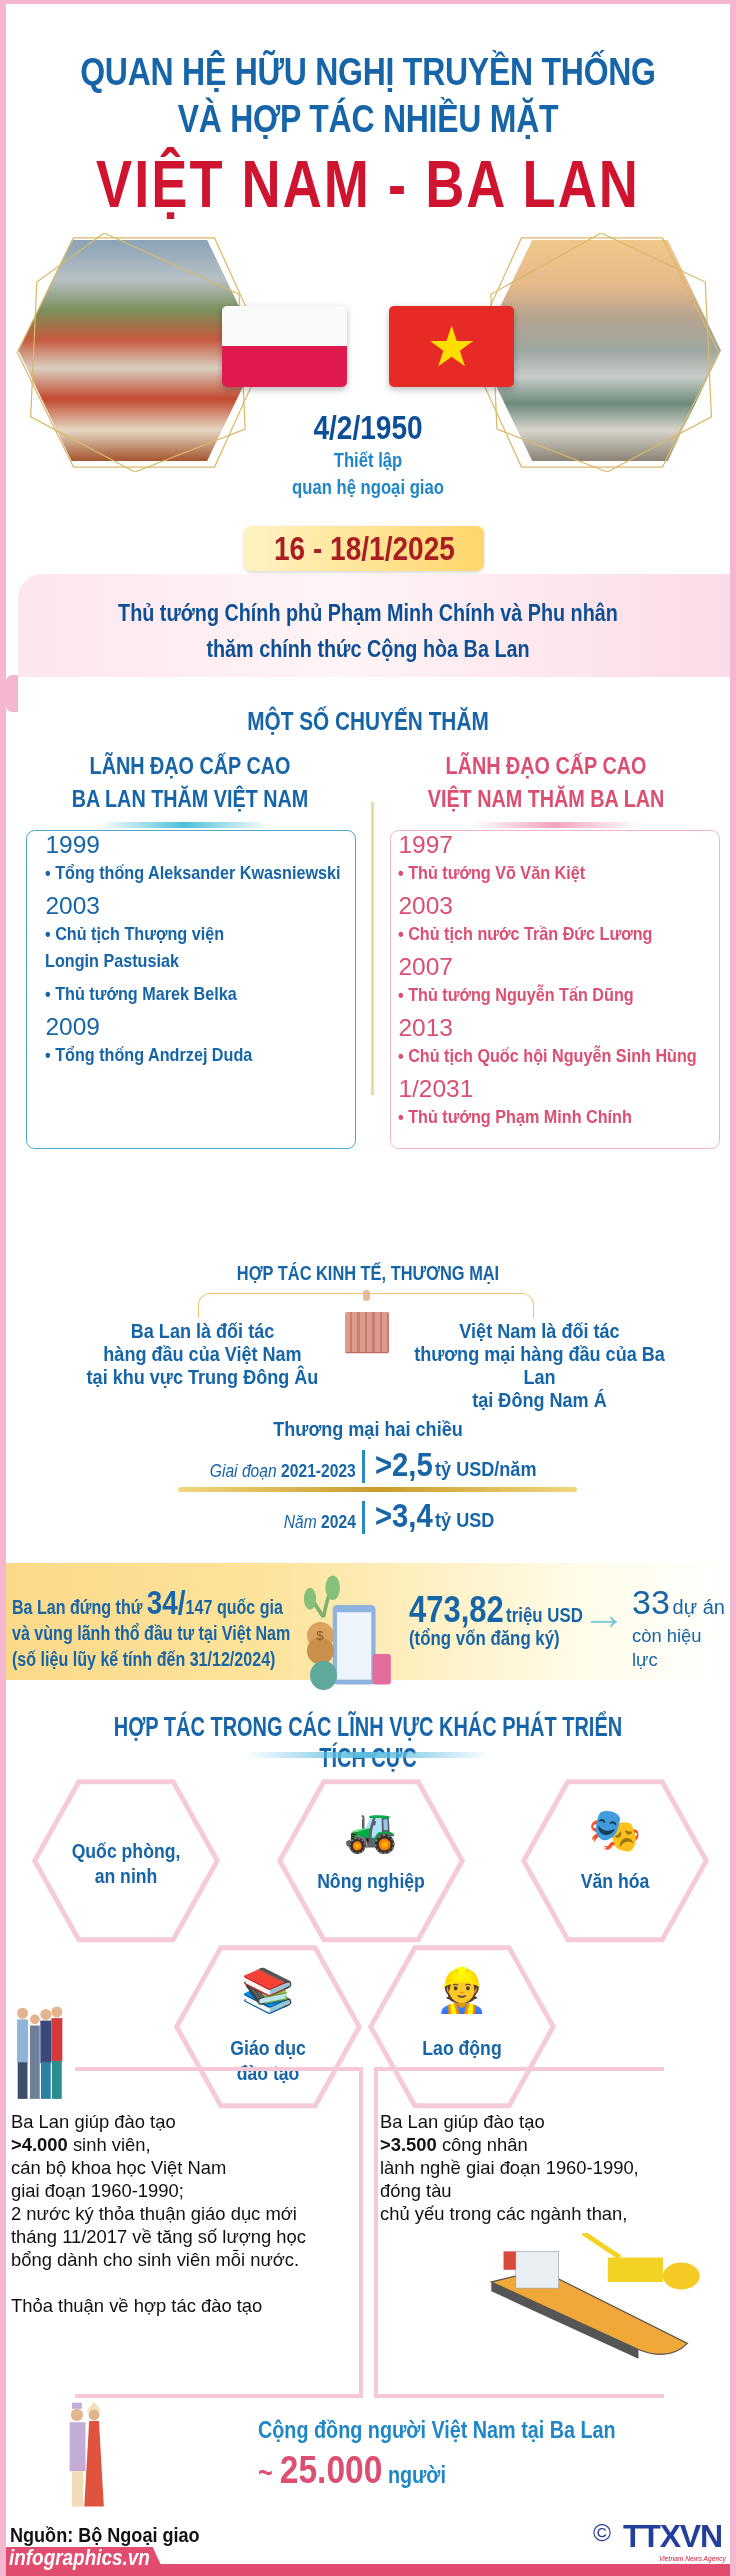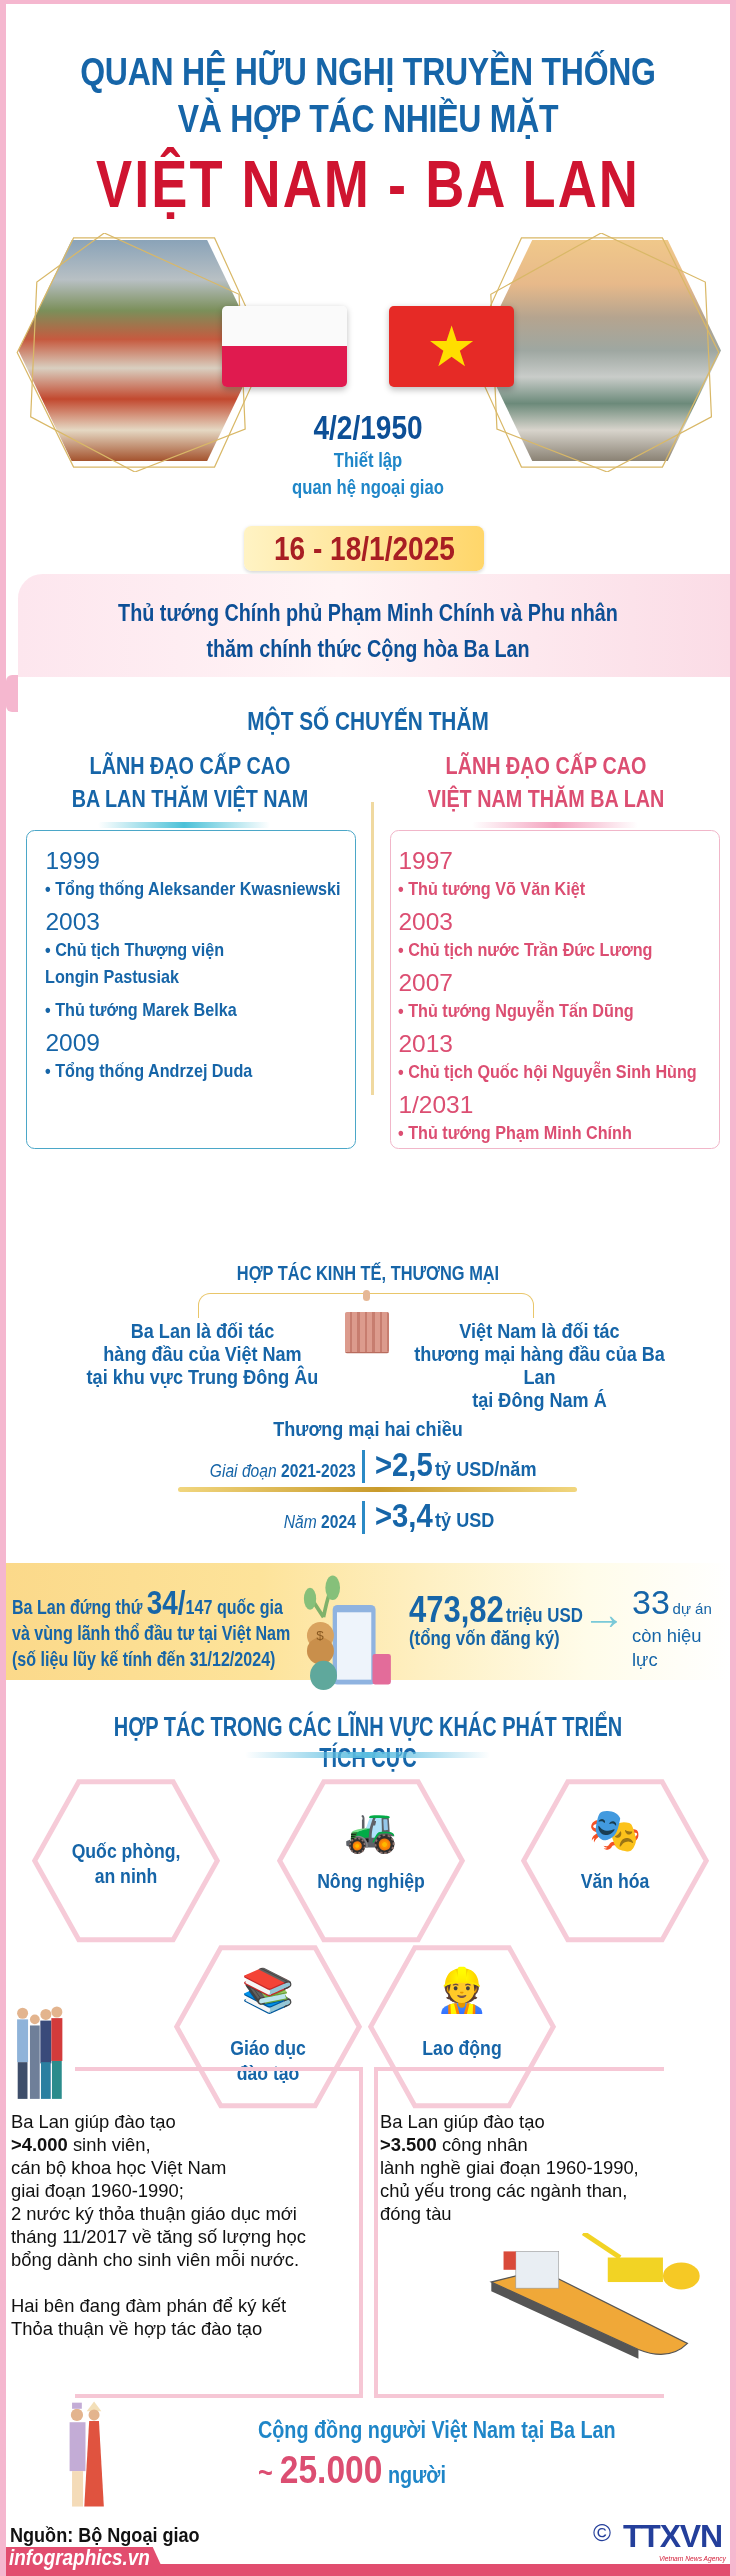--- a/index.html
+++ b/index.html
@@ -38,21 +38,21 @@
 
 
 #visits-title{top:706px;left:0;width:736px;font-size:26px;font-weight:700;transform:scaleX(0.8)}
 .col-head{position:absolute;top:750px;width:344px;font-size:23px;font-weight:700;line-height:33px;transform:scaleX(0.86)}
 #col-pl-head{left:18.4px}
 #col-vn-head{left:374px}
 .underline{position:absolute;top:822px;height:6.1px;border-radius:3.1px}
 #ul-pl{left:98px;width:172px;background:linear-gradient(90deg,transparent,#4cc1d8,transparent)}
 #ul-vn{left:472px;width:166px;background:linear-gradient(90deg,transparent,#f4a3bf,transparent)}
 #divider{top:802px;left:371px;width:2.5px;height:293px;background:#f0d9a0}
-.vbox{position:absolute;top:830px;width:330px;height:319px;border-radius:8.6px;border:1.2px solid;padding:16px 0 0 0}
+.vbox{position:absolute;top:830px;width:330px;height:319px;border-radius:8.6px;border:1.2px solid;padding:0 0 0 0}
 #box-pl{left:26px;border-color:#4ba7c8}
 #box-vn{left:390px;border-color:#f1b6c9}
 .item{margin-bottom:6.1px}
 .year{font-size:24.5px;line-height:28px}
 .who{font-size:18.4px;font-weight:700;line-height:27px;transform:scaleX(0.88);transform-origin:left;white-space:nowrap}
 #box-pl .item{padding-left:18.4px}
 #box-vn .item{padding-left:7.4px}
 
 
 #econ-title{top:1261px;left:0;width:736px;font-size:21px;font-weight:700;transform:scaleX(0.78)}
@@ -80,21 +80,21 @@
 #invest-text{top:1589px;left:12.3px;width:294px;font-size:19.6px;font-weight:700;line-height:26px;transform:scaleX(0.82);transform-origin:left;white-space:nowrap}
 #invest-text .rank{font-size:34px}
 #invest-icon{top:1574px;left:299px;width:98px;height:117px}
 #invest-amount{top:1589px;left:409px;width:184px;font-weight:700;transform:scaleX(0.86);transform-origin:left;white-space:nowrap}
 #invest-amount .big{font-size:36px}
 #invest-amount .unit{font-size:19.6px}
 #invest-amount .sub{font-size:19.6px;display:block;margin-top:-3.7px}
 #invest-arrow{top:1589px;left:582px;font-size:44px;color:#7ac9d8;font-weight:700}
 #invest-projects{top:1590px;left:632px;width:98px;color:#1665a8;line-height:24.5px}
 #invest-projects .big{font-size:34px}
-#invest-projects .unit{font-size:15px}
+#invest-projects .unit{font-size:20px}
 #invest-projects .sub{font-size:18.4px;display:block}
 
 
 #other-title{top:1712px;left:0;width:736px;font-size:27px;font-weight:700;transform:scaleX(0.74)}
 #other-ul{top:1752px;left:245px;width:245px;height:6.1px;border-radius:3.1px;background:linear-gradient(90deg,transparent,#5bbde0,transparent)}
 .hex{position:absolute;width:190px;height:166px}
 .hex svg{position:absolute;inset:0}
 .hex-label{position:absolute;left:0;width:100%;text-align:center;font-size:19.6px;font-weight:700;line-height:24.5px;color:#1665a8;transform:scaleX(0.9)}
 .hex-ico{position:absolute;left:50%;transform:translateX(-50%);font-size:43px;line-height:1}
 #hex-defense{top:1778px;left:31px}
@@ -340,30 +340,29 @@
 
 <div class="abs" id="edu-text">
   <div>Ba Lan giúp đào tạo</div>
   <div><b>&gt;4.000</b><span> sinh viên,</span></div>
   <div>cán bộ khoa học Việt Nam</div>
   <div>giai đoạn 1960-1990;</div>
   <div>2 nước ký thỏa thuận giáo dục mới</div>
   <div>tháng 11/2017 về tăng số lượng học</div>
   <div>bổng dành cho sinh viên mỗi nước.</div>
   <div style="height:23px"></div>
-  <div>Hai bên đang đàm phán để ký kết</div>
   <div>Thỏa thuận về hợp tác đào tạo</div>
 </div>
 
 <div class="abs" id="labor-text">
   <div>Ba Lan giúp đào tạo</div>
   <div><b>&gt;3.500</b><span> công nhân</span></div>
   <div>lành nghề giai đoạn 1960-1990,</div>
+  <div>đóng tàu</div>
   <div>chủ yếu trong các ngành than,</div>
-  <div>đóng tàu</div>
 </div>
 
 <svg class="abs" id="ship-icon" viewBox="0 0 360 230">
   <path d="M10 80 L250 190 Q300 210 330 180 L90 60 Z" fill="#f0a838" stroke="#555" stroke-width="2"></path>
   <path d="M10 80 L250 190 L250 205 L10 95 Z" fill="#555"></path>
   <rect x="50" y="30" width="70" height="60" fill="#e9eef3" stroke="#999"></rect>
   <rect x="30" y="30" width="20" height="30" fill="#d94a3a"></rect>
   <rect x="200" y="40" width="90" height="40" fill="#f2d324"></rect>
   <line x1="220" y1="40" x2="160" y2="0" stroke="#f2d324" stroke-width="8"></line>
   <ellipse cx="320" cy="70" rx="30" ry="22" fill="#f6c925"></ellipse>

